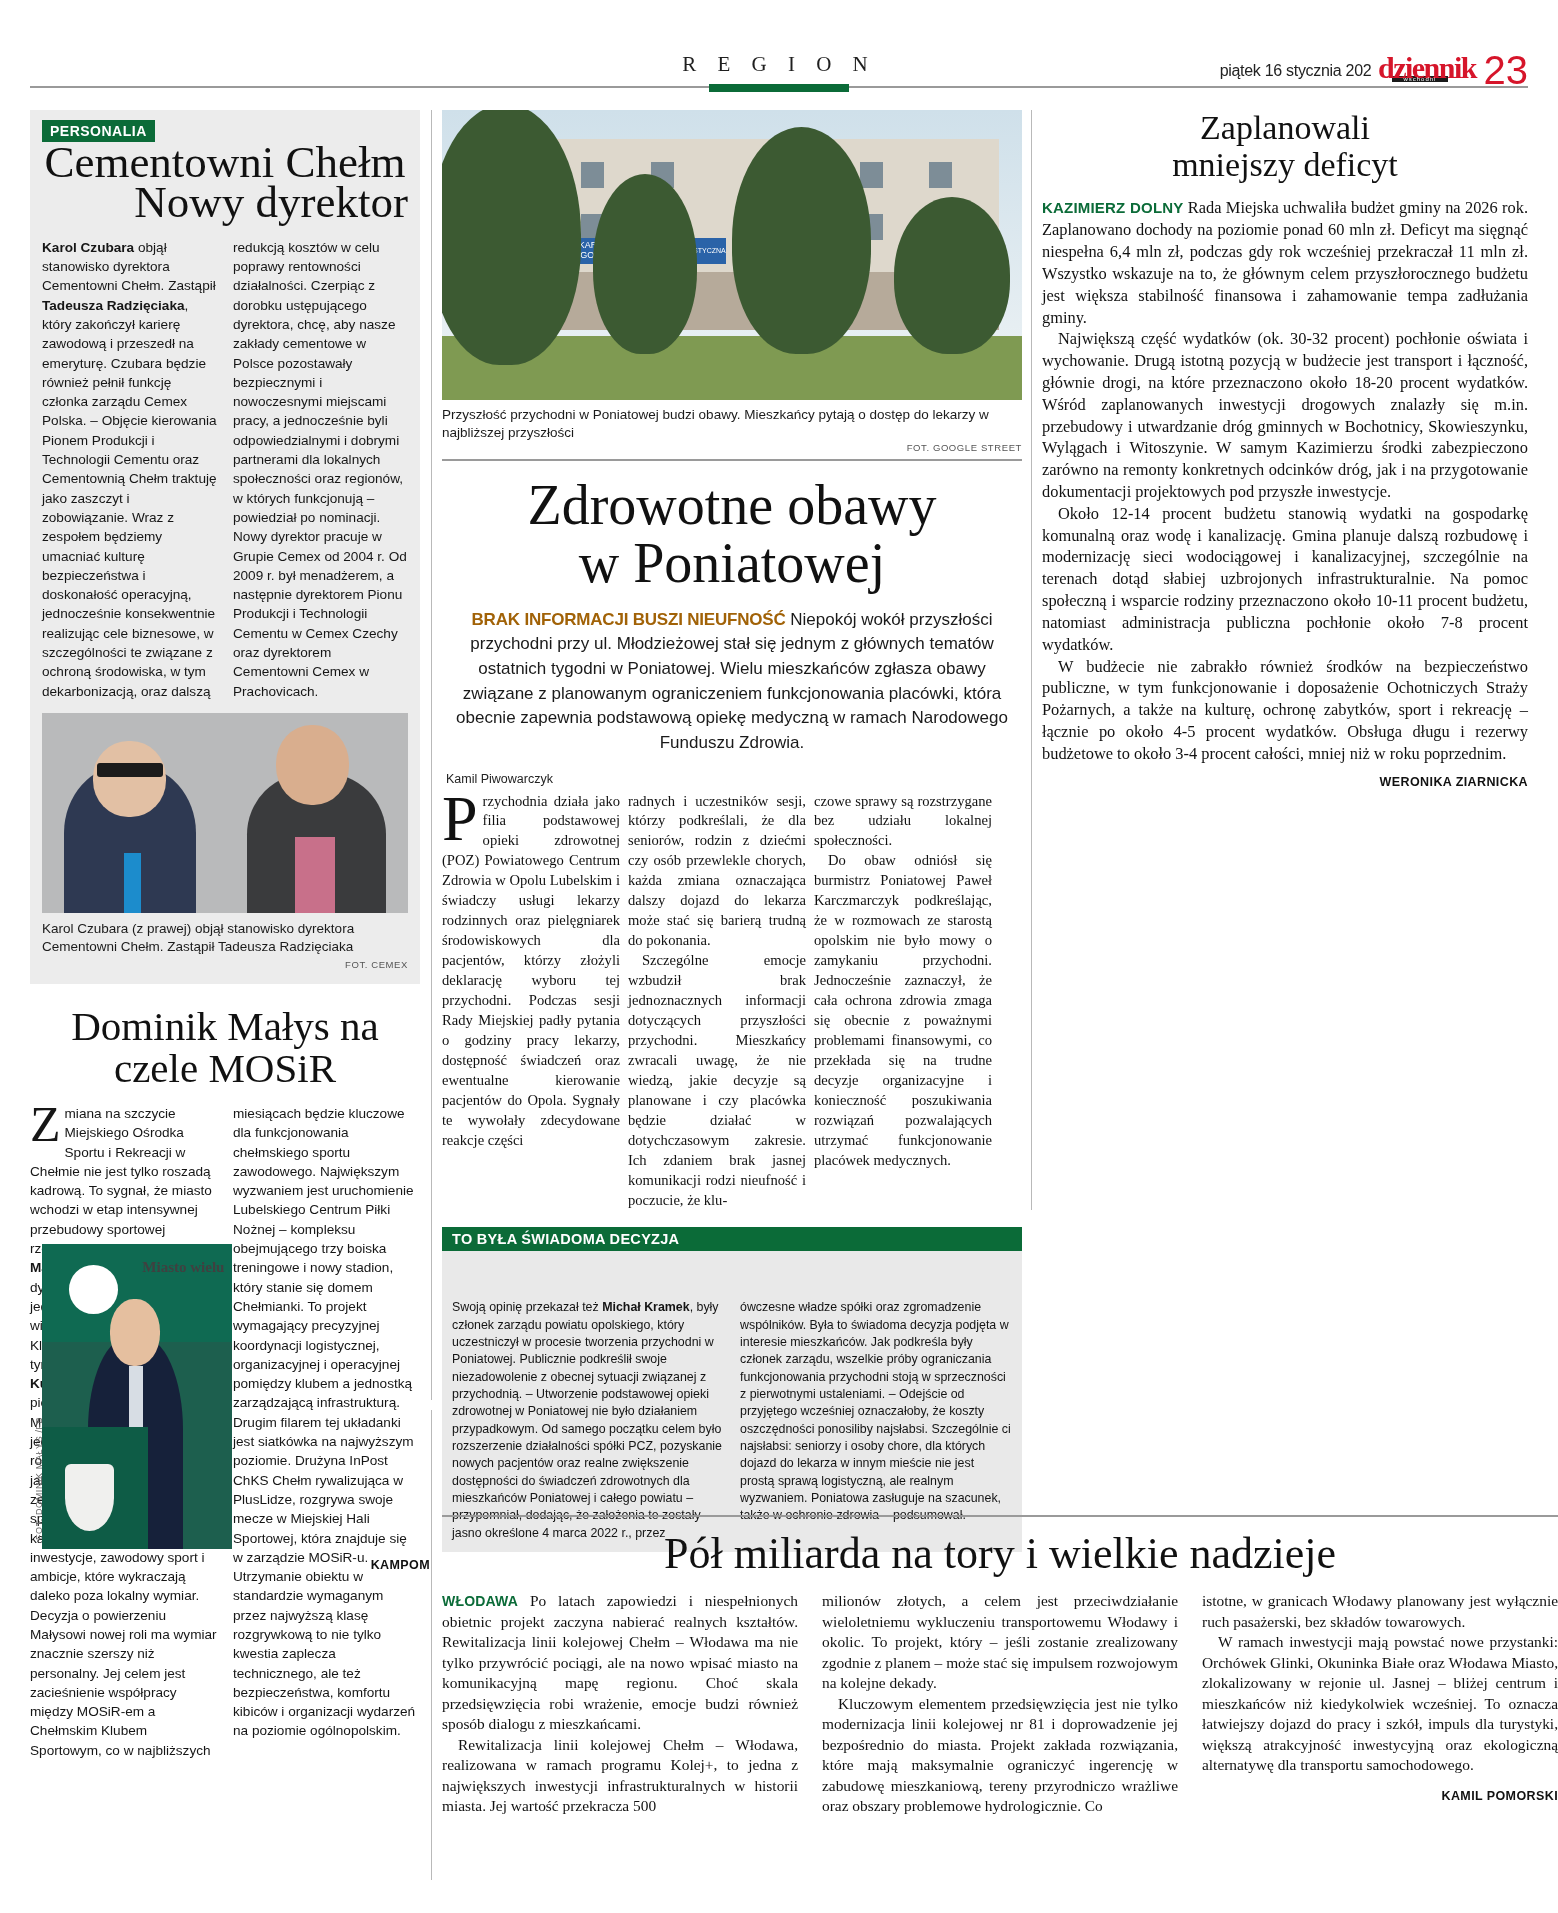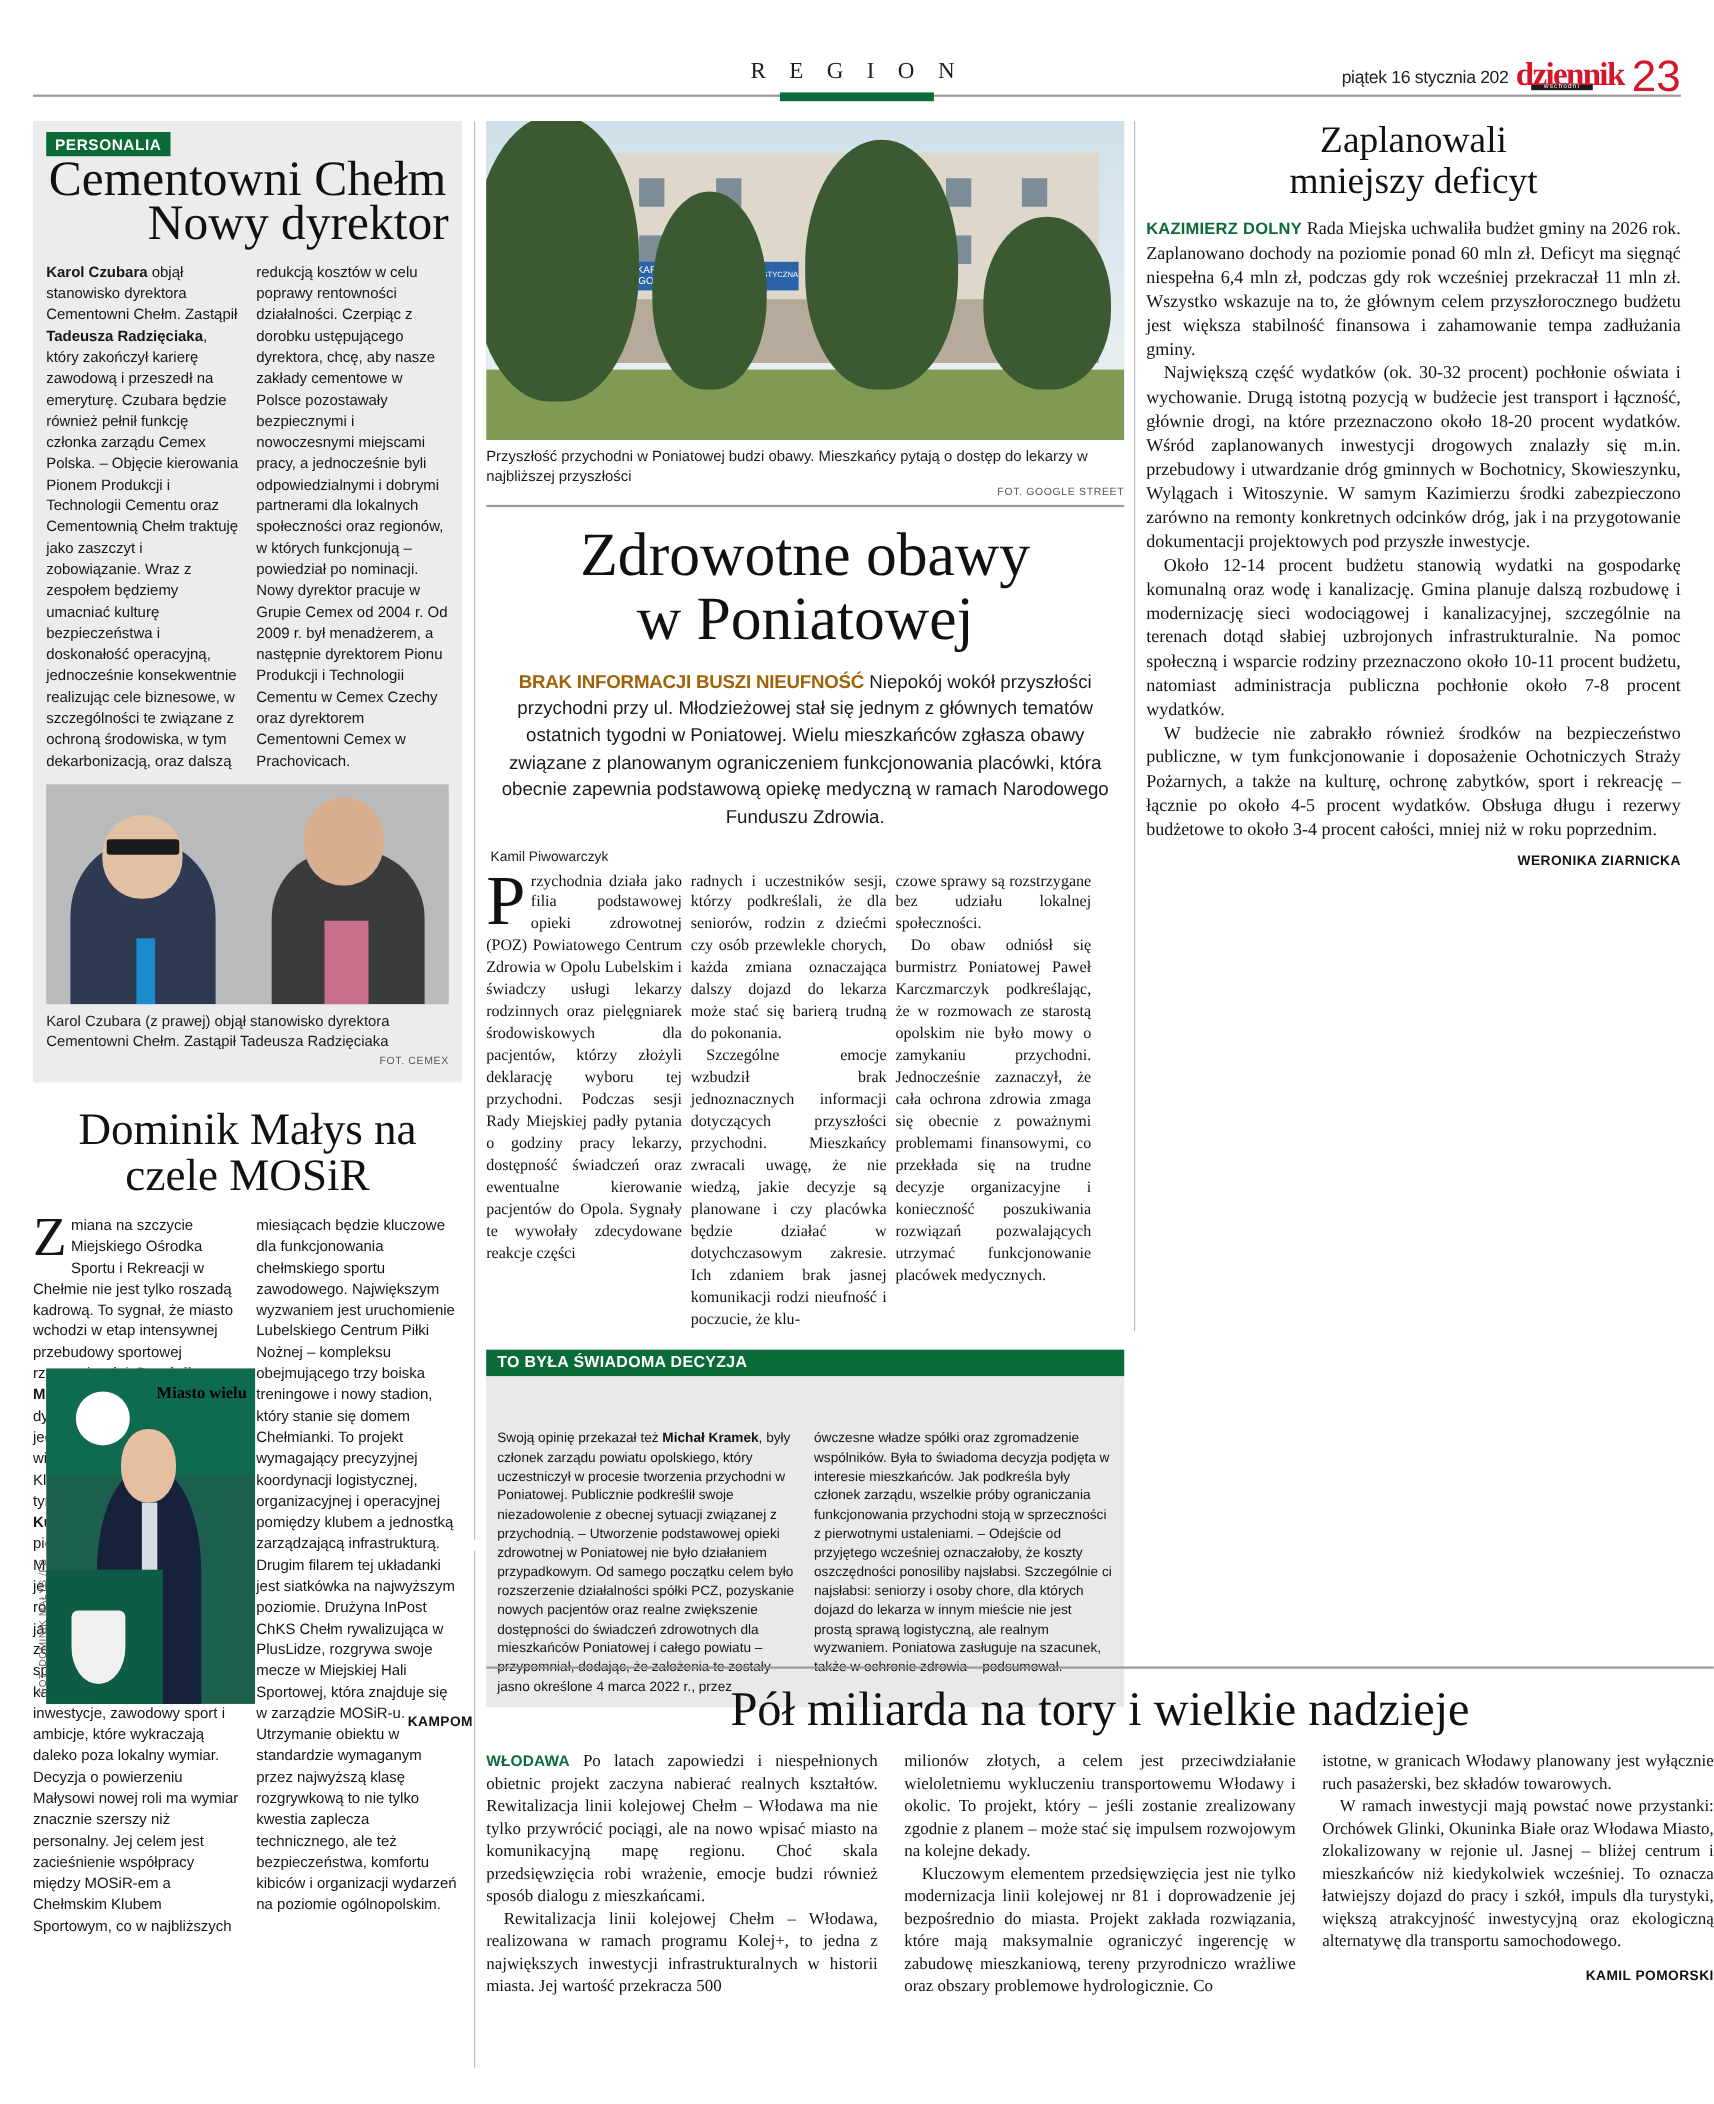--- a/index.html
+++ b/index.html
@@ -142,21 +142,21 @@
     </div>
 
     <div style="margin-top:22px;">
       <div class="hl-serif" style="font-size:41px;text-align:center;">Dominik Małys na</div>
       <div class="hl-serif" style="font-size:41px;text-align:center;">czele MOSiR</div>
       <div class="two-col body-sans" style="margin-top:14px;"><span class="dc" style="font-family: &quot;Liberation Serif&quot;, serif; float: left; font-size: 50px; line-height: 40px; padding-right: 4px;">Z</span>miana na szczycie Miejskiego Ośrodka Sportu i Rekreacji w Chełmie nie jest tylko roszadą kadrową. To sygnał, że miasto wchodzi w etap intensywnej przebudowy sportowej rzeczywistości. <b>Dominik Małys</b> objął funkcję p.o. dyrektora MOSiR, zachowując jednocześnie stanowisko wiceprezesa Chełmskiego Klubu Sportowego. Zastąpił na tym stanowisku <b>Bogusława Kudelskiego</b>, który został pierwszym zastępcą dyrektora MOSiR. Nowy szef miejskiej jednostki jeszcze niedawno rozpoczął pracę w ośrodku jako specjalista ds. kontaktów ze stowarzyszeniami sportowymi (1/2 etatu). W tle kadrowych roszad są wielkie inwestycje, zawodowy sport i ambicje, które wykraczają daleko poza lokalny wymiar. Decyzja o powierzeniu Małysowi nowej roli ma wymiar znacznie szerszy niż personalny. Jej celem jest zacieśnienie współpracy między MOSiR-em a Chełmskim Klubem Sportowym, co w najbliższych miesiącach będzie kluczowe dla funkcjonowania chełmskiego sportu zawodowego. Największym wyzwaniem jest uruchomienie Lubelskiego Centrum Piłki Nożnej – kompleksu obejmującego trzy boiska treningowe i nowy stadion, który stanie się domem Chełmianki. To projekt wymagający precyzyjnej koordynacji logistycznej, organizacyjnej i operacyjnej pomiędzy klubem a jednostką zarządzającą infrastrukturą.<br>Drugim filarem tej układanki jest siatkówka na najwyższym poziomie. Drużyna InPost ChKS Chełm rywalizująca w PlusLidze, rozgrywa swoje mecze w Miejskiej Hali Sportowej, która znajduje się w zarządzie MOSiR-u. Utrzymanie obiektu w standardzie wymaganym przez najwyższą klasę rozgrywkową to nie tylko kwestia zaplecza technicznego, ale też bezpieczeństwa, komfortu kibiców i organizacji wydarzeń na poziomie ogólnopolskim.</div>
 
       <div class="photo" style="position:absolute; left:12px; top:1134px; width:190px; height:305px; overflow:hidden;">
         <div style="position:absolute;inset:0;background:#1d5f4e;"></div>
         <div style="position:absolute;left:0;top:0;width:100%;height:32%;background:#0f6a52;"></div>
-        <div style="position:absolute;right:4%;top:5%;font-family:'Liberation Serif',serif;color:#000000;font-size:15px;font-weight:700;line-height:1.1;text-align:center;">Miasto wielu</div>
+        <div style="position:absolute;right:4%;top:5%;font-family:'Liberation Serif',serif;color:#404040;font-size:15px;font-weight:700;line-height:1.1;text-align:center;">Miasto wielu</div>
         <div style="position:absolute;left:14%;top:7%;width:26%;height:16%;background:#fff;border-radius:50%;"></div>
         <div style="position:absolute;left:24%;top:30%;width:50%;height:70%;background:#16213a;border-radius:44% 44% 0 0;"></div>
         <div style="position:absolute;left:36%;top:18%;width:26%;height:22%;background:#e5bf9f;border-radius:48%;"></div>
         <div style="position:absolute;left:46%;top:40%;width:7%;height:26%;background:#d7dde4;"></div>
         <div style="position:absolute;left:0;bottom:0;width:56%;height:40%;background:#0e5c46;"></div>
         <div style="position:absolute;left:12%;bottom:6%;width:26%;height:22%;background:#f0f0ee;border-radius:6px 6px 50% 50%;"></div>
       </div>
       <div class="rot-credit" style="left:4px; top:1430px;">FOT. DOMINIK MAŁYS /FB</div>
 
       <div class="author" style="position:absolute; left:210px; top:1448px; width:190px;">KAMPOM</div>

